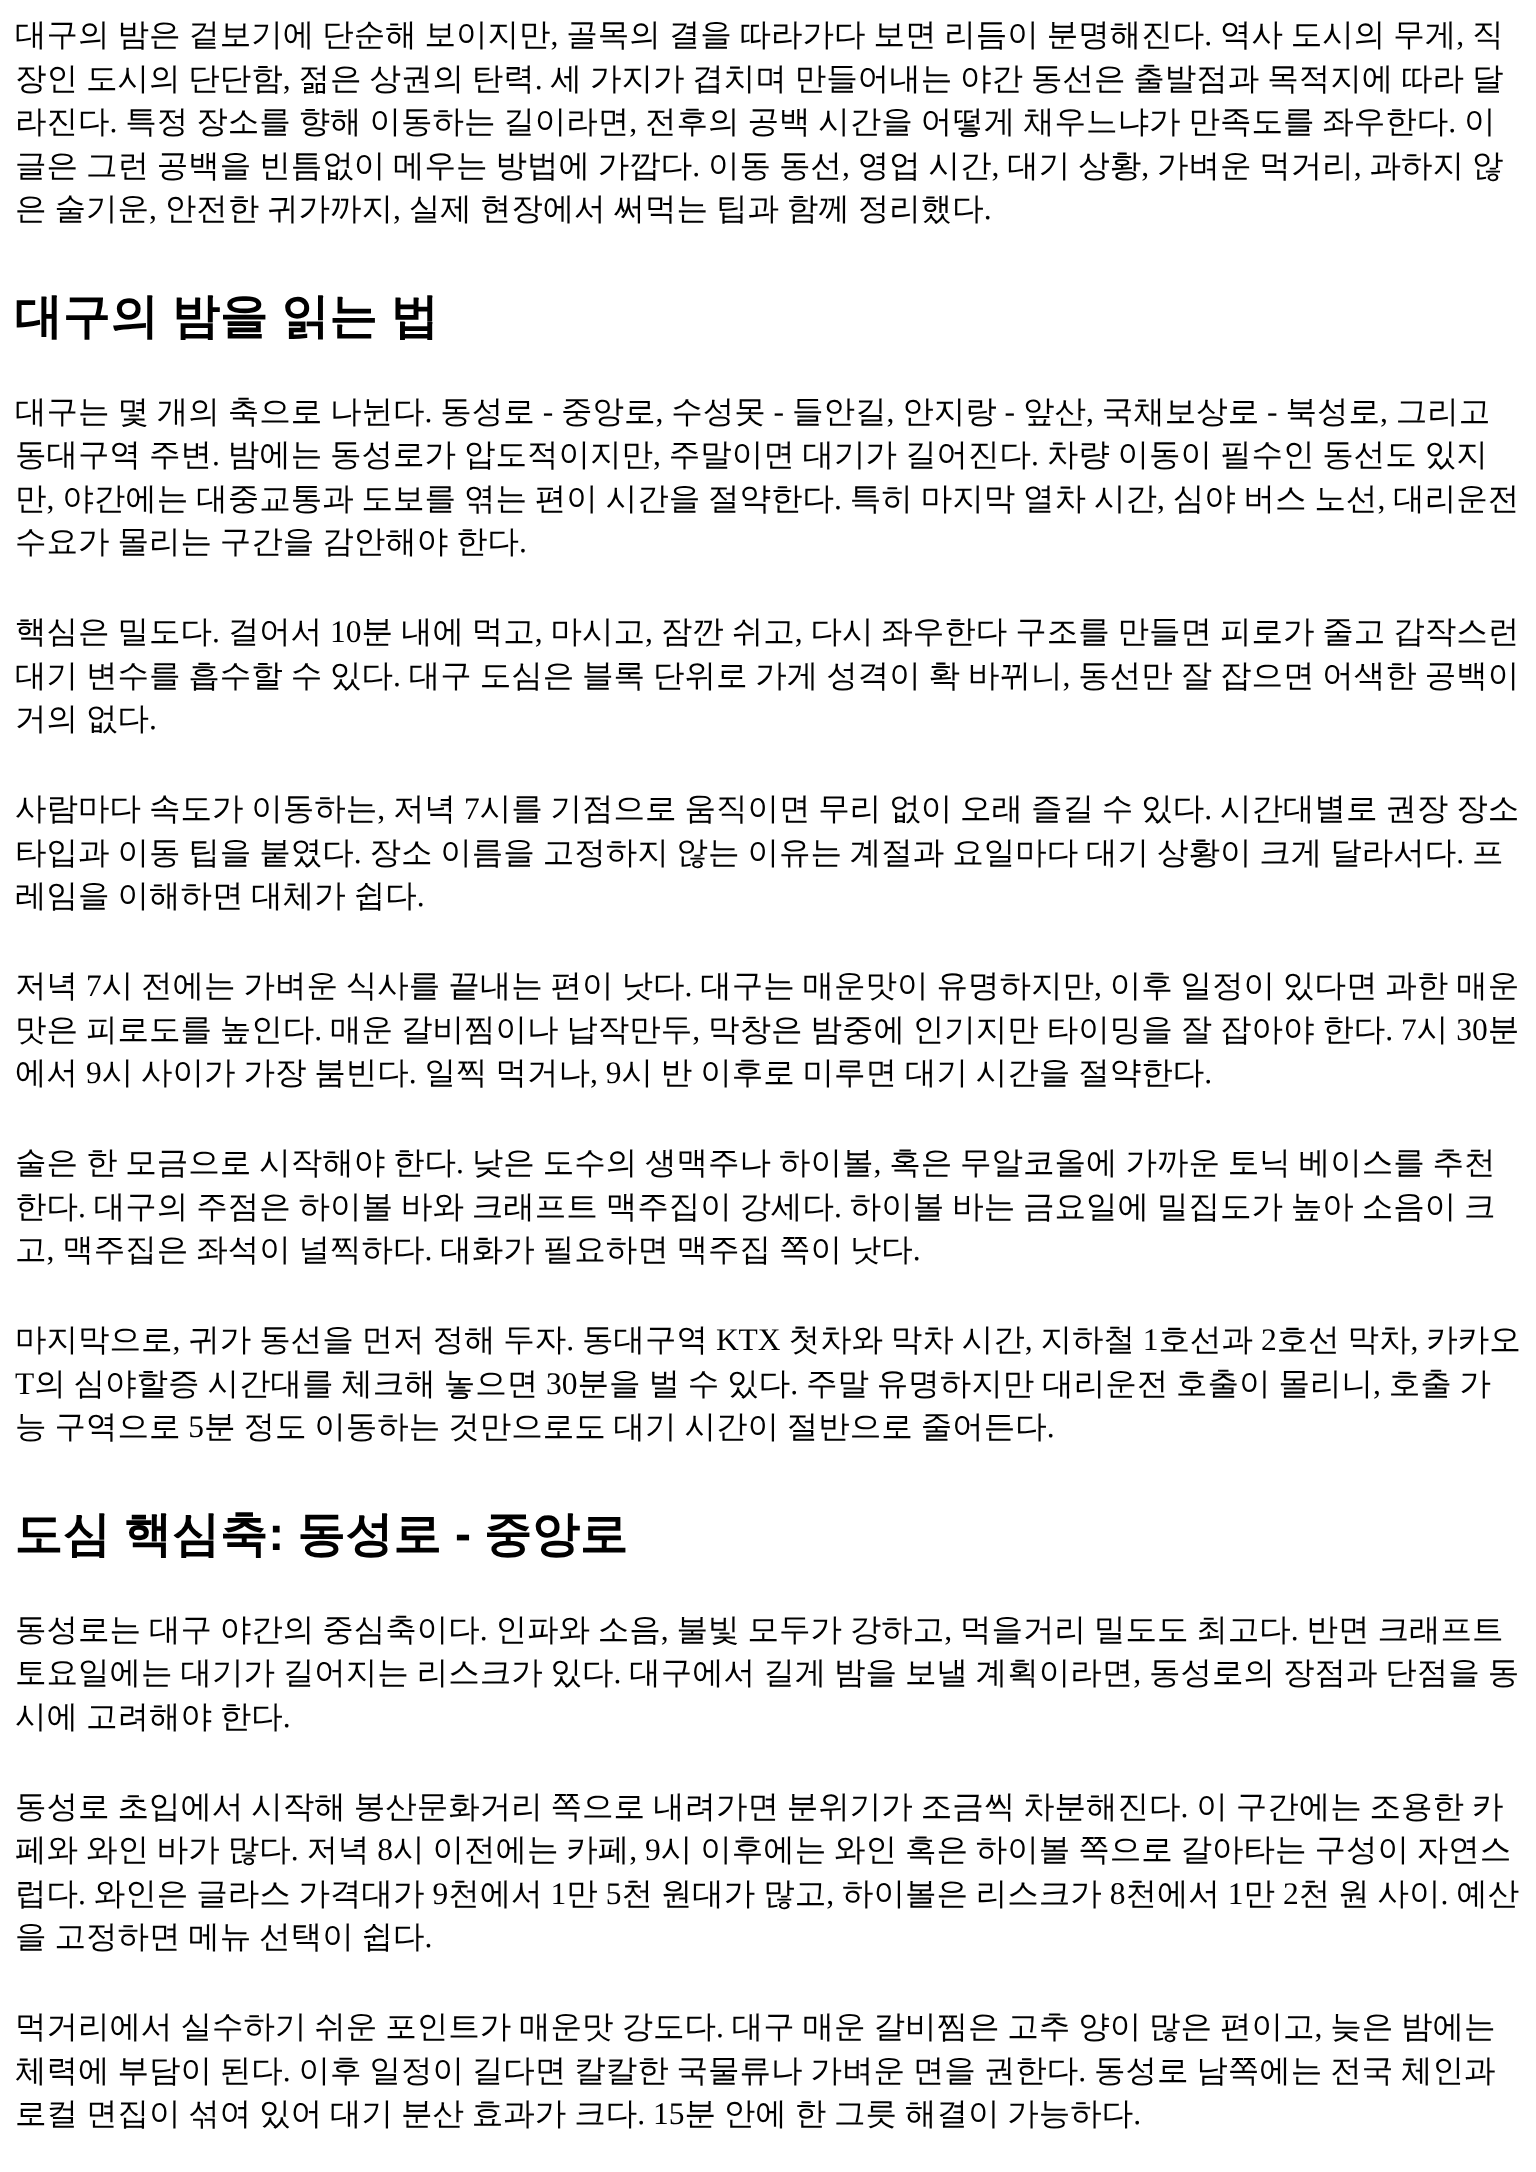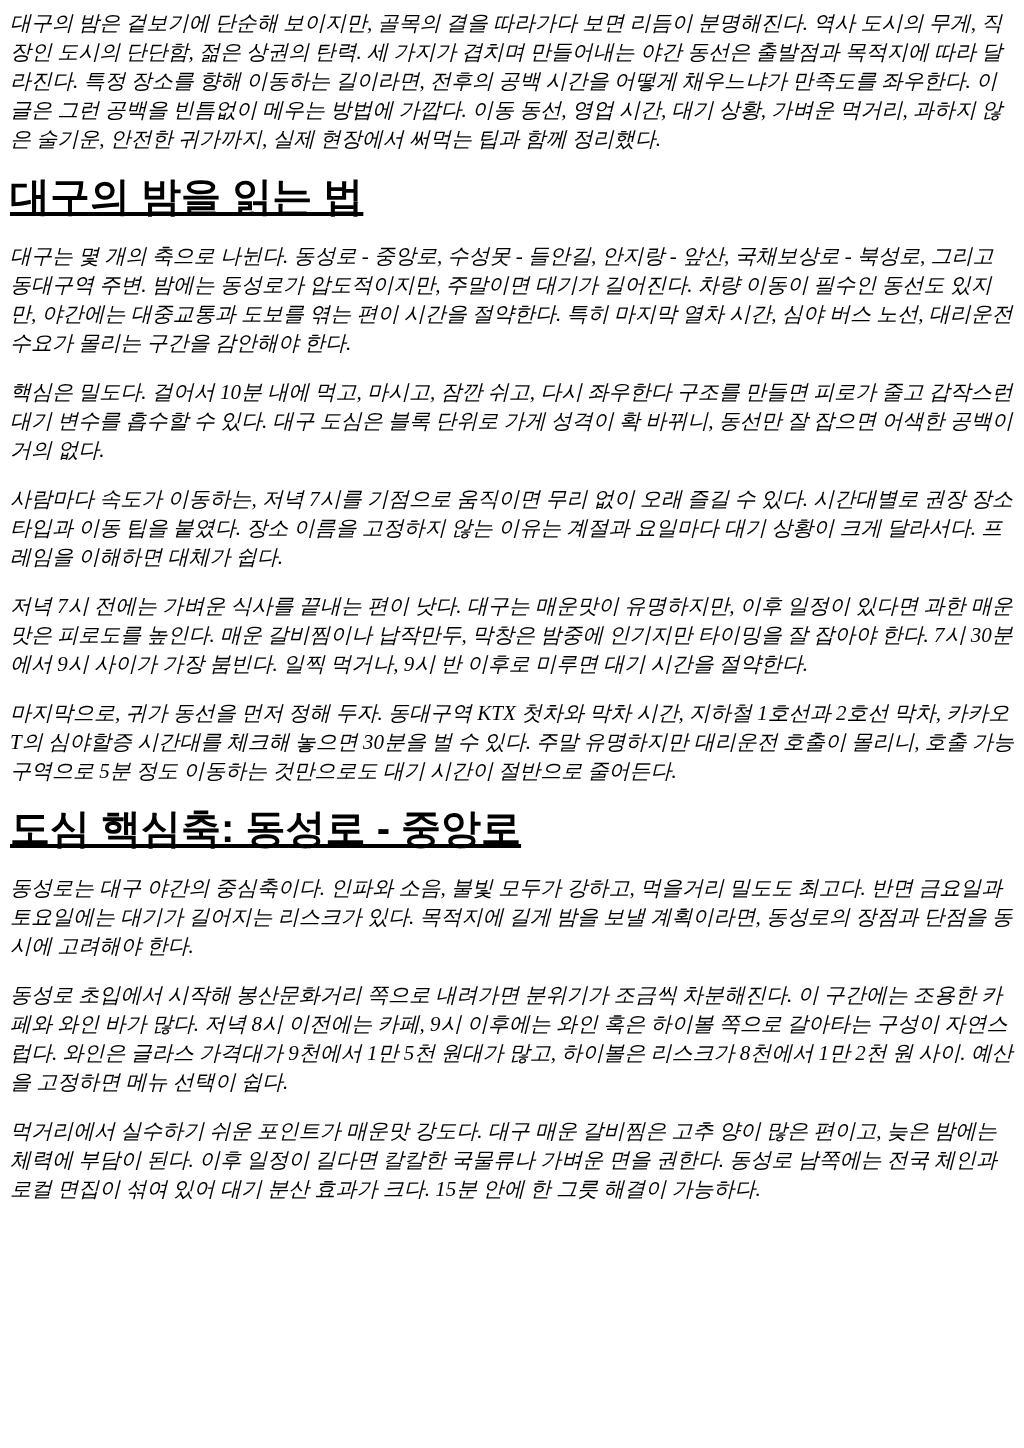--- a/index.html
+++ b/index.html
@@ -17,50 +17,49 @@
     width: 1024px;
     padding: 9px 10px 20px 10px;
     color: #000000;
     font-family: "Liberation Serif", "DejaVu Serif", serif;
     font-size: 21px;
     line-height: 29px;
     word-break: break-all;
     overflow-wrap: break-word;
   }
   .paragraph {
-    margin: 20px 0;
-    font-style: italic;
+    margin: 31px 0;
   }
   .paragraph:first-child {
     margin-top: 0;
   }
   .heading {
     font-family: "Liberation Sans", "DejaVu Sans", sans-serif;
     font-weight: bold;
-    font-size: 40px;
+    font-size: 32px;
     line-height: 37px;
-    margin: 24px 0 27px 0;
+    margin: 38px 0 27px 0;
     word-break: keep-all;
-    text-decoration: underline;
   }
 </style>
 </head>
 <body>
 
 <div class="article">
   <p class="paragraph">대구의 밤은 겉보기에 단순해 보이지만, 골목의 결을 따라가다 보면 리듬이 분명해진다. 역사 도시의 무게, 직장인 도시의 단단함, 젊은 상권의 탄력. 세 가지가 겹치며 만들어내는 야간 동선은 출발점과 목적지에 따라 달라진다. 특정 장소를 향해 이동하는 길이라면, 전후의 공백 시간을 어떻게 채우느냐가 만족도를 좌우한다. 이 글은 그런 공백을 빈틈없이 메우는 방법에 가깝다. 이동 동선, 영업 시간, 대기 상황, 가벼운 먹거리, 과하지 않은 술기운, 안전한 귀가까지, 실제 현장에서 써먹는 팁과 함께 정리했다.</p>
 
   <h2 class="heading">대구의 밤을 읽는 법</h2>
 
   <p class="paragraph">대구는 몇 개의 축으로 나뉜다. 동성로 - 중앙로, 수성못 - 들안길, 안지랑 - 앞산, 국채보상로 - 북성로, 그리고 동대구역 주변. 밤에는 동성로가 압도적이지만, 주말이면 대기가 길어진다. 차량 이동이 필수인 동선도 있지만, 야간에는 대중교통과 도보를 엮는 편이 시간을 절약한다. 특히 마지막 열차 시간, 심야 버스 노선, 대리운전 수요가 몰리는 구간을 감안해야 한다.</p>
   <p class="paragraph">핵심은 밀도다. 걸어서 10분 내에 먹고, 마시고, 잠깐 쉬고, 다시 좌우한다 구조를 만들면 피로가 줄고 갑작스런 대기 변수를 흡수할 수 있다. 대구 도심은 블록 단위로 가게 성격이 확 바뀌니, 동선만 잘 잡으면 어색한 공백이 거의 없다.</p>
 
 
   <p class="paragraph">사람마다 속도가 이동하는, 저녁 7시를 기점으로 움직이면 무리 없이 오래 즐길 수 있다. 시간대별로 권장 장소 타입과 이동 팁을 붙였다. 장소 이름을 고정하지 않는 이유는 계절과 요일마다 대기 상황이 크게 달라서다. 프레임을 이해하면 대체가 쉽다.</p>
   <p class="paragraph">저녁 7시 전에는 가벼운 식사를 끝내는 편이 낫다. 대구는 매운맛이 유명하지만, 이후 일정이 있다면 과한 매운맛은 피로도를 높인다. 매운 갈비찜이나 납작만두, 막창은 밤중에 인기지만 타이밍을 잘 잡아야 한다. 7시 30분에서 9시 사이가 가장 붐빈다. 일찍 먹거나, 9시 반 이후로 미루면 대기 시간을 절약한다.</p>
+  <p class="paragraph">술은 한 모금으로 시작해야 한다. 낮은 도수의 생맥주나 하이볼, 혹은 무알코올에 가까운 토닉 베이스를 추천한다. 대구의 주점은 하이볼 바와 크래프트 맥주집이 강세다. 하이볼 바는 금요일에 밀집도가 높아 소음이 크고, 맥주집은 좌석이 널찍하다. 대화가 필요하면 맥주집 쪽이 낫다.</p>
   <p class="paragraph">마지막으로, 귀가 동선을 먼저 정해 두자. 동대구역 KTX 첫차와 막차 시간, 지하철 1호선과 2호선 막차, 카카오T의 심야할증 시간대를 체크해 놓으면 30분을 벌 수 있다. 주말 유명하지만 대리운전 호출이 몰리니, 호출 가능 구역으로 5분 정도 이동하는 것만으로도 대기 시간이 절반으로 줄어든다.</p>
 
   <h2 class="heading">도심 핵심축: 동성로 - 중앙로</h2>
 
-  <p class="paragraph">동성로는 대구 야간의 중심축이다. 인파와 소음, 불빛 모두가 강하고, 먹을거리 밀도도 최고다. 반면 금요일과 토요일에는 대기가 길어지는 리스크가 있다. 목적지에 길게 밤을 보낼 계획이라면, 동성로의 장점과 단점을 동시에 고려해야 한다.</p>
+  <p class="paragraph">동성로는 대구 야간의 중심축이다. 인파와 소음, 불빛 모두가 강하고, 먹을거리 밀도도 최고다. 반면 크래프트 토요일에는 대기가 길어지는 리스크가 있다. 대구에서 길게 밤을 보낼 계획이라면, 동성로의 장점과 단점을 동시에 고려해야 한다.</p>
   <p class="paragraph">동성로 초입에서 시작해 봉산문화거리 쪽으로 내려가면 분위기가 조금씩 차분해진다. 이 구간에는 조용한 카페와 와인 바가 많다. 저녁 8시 이전에는 카페, 9시 이후에는 와인 혹은 하이볼 쪽으로 갈아타는 구성이 자연스럽다. 와인은 글라스 가격대가 9천에서 1만 5천 원대가 많고, 하이볼은 리스크가 8천에서 1만 2천 원 사이. 예산을 고정하면 메뉴 선택이 쉽다.</p>
   <p class="paragraph">먹거리에서 실수하기 쉬운 포인트가 매운맛 강도다. 대구 매운 갈비찜은 고추 양이 많은 편이고, 늦은 밤에는 체력에 부담이 된다. 이후 일정이 길다면 칼칼한 국물류나 가벼운 면을 권한다. 동성로 남쪽에는 전국 체인과 로컬 면집이 섞여 있어 대기 분산 효과가 크다. 15분 안에 한 그릇 해결이 가능하다.</p>
 </div>
 
 </body></html>

